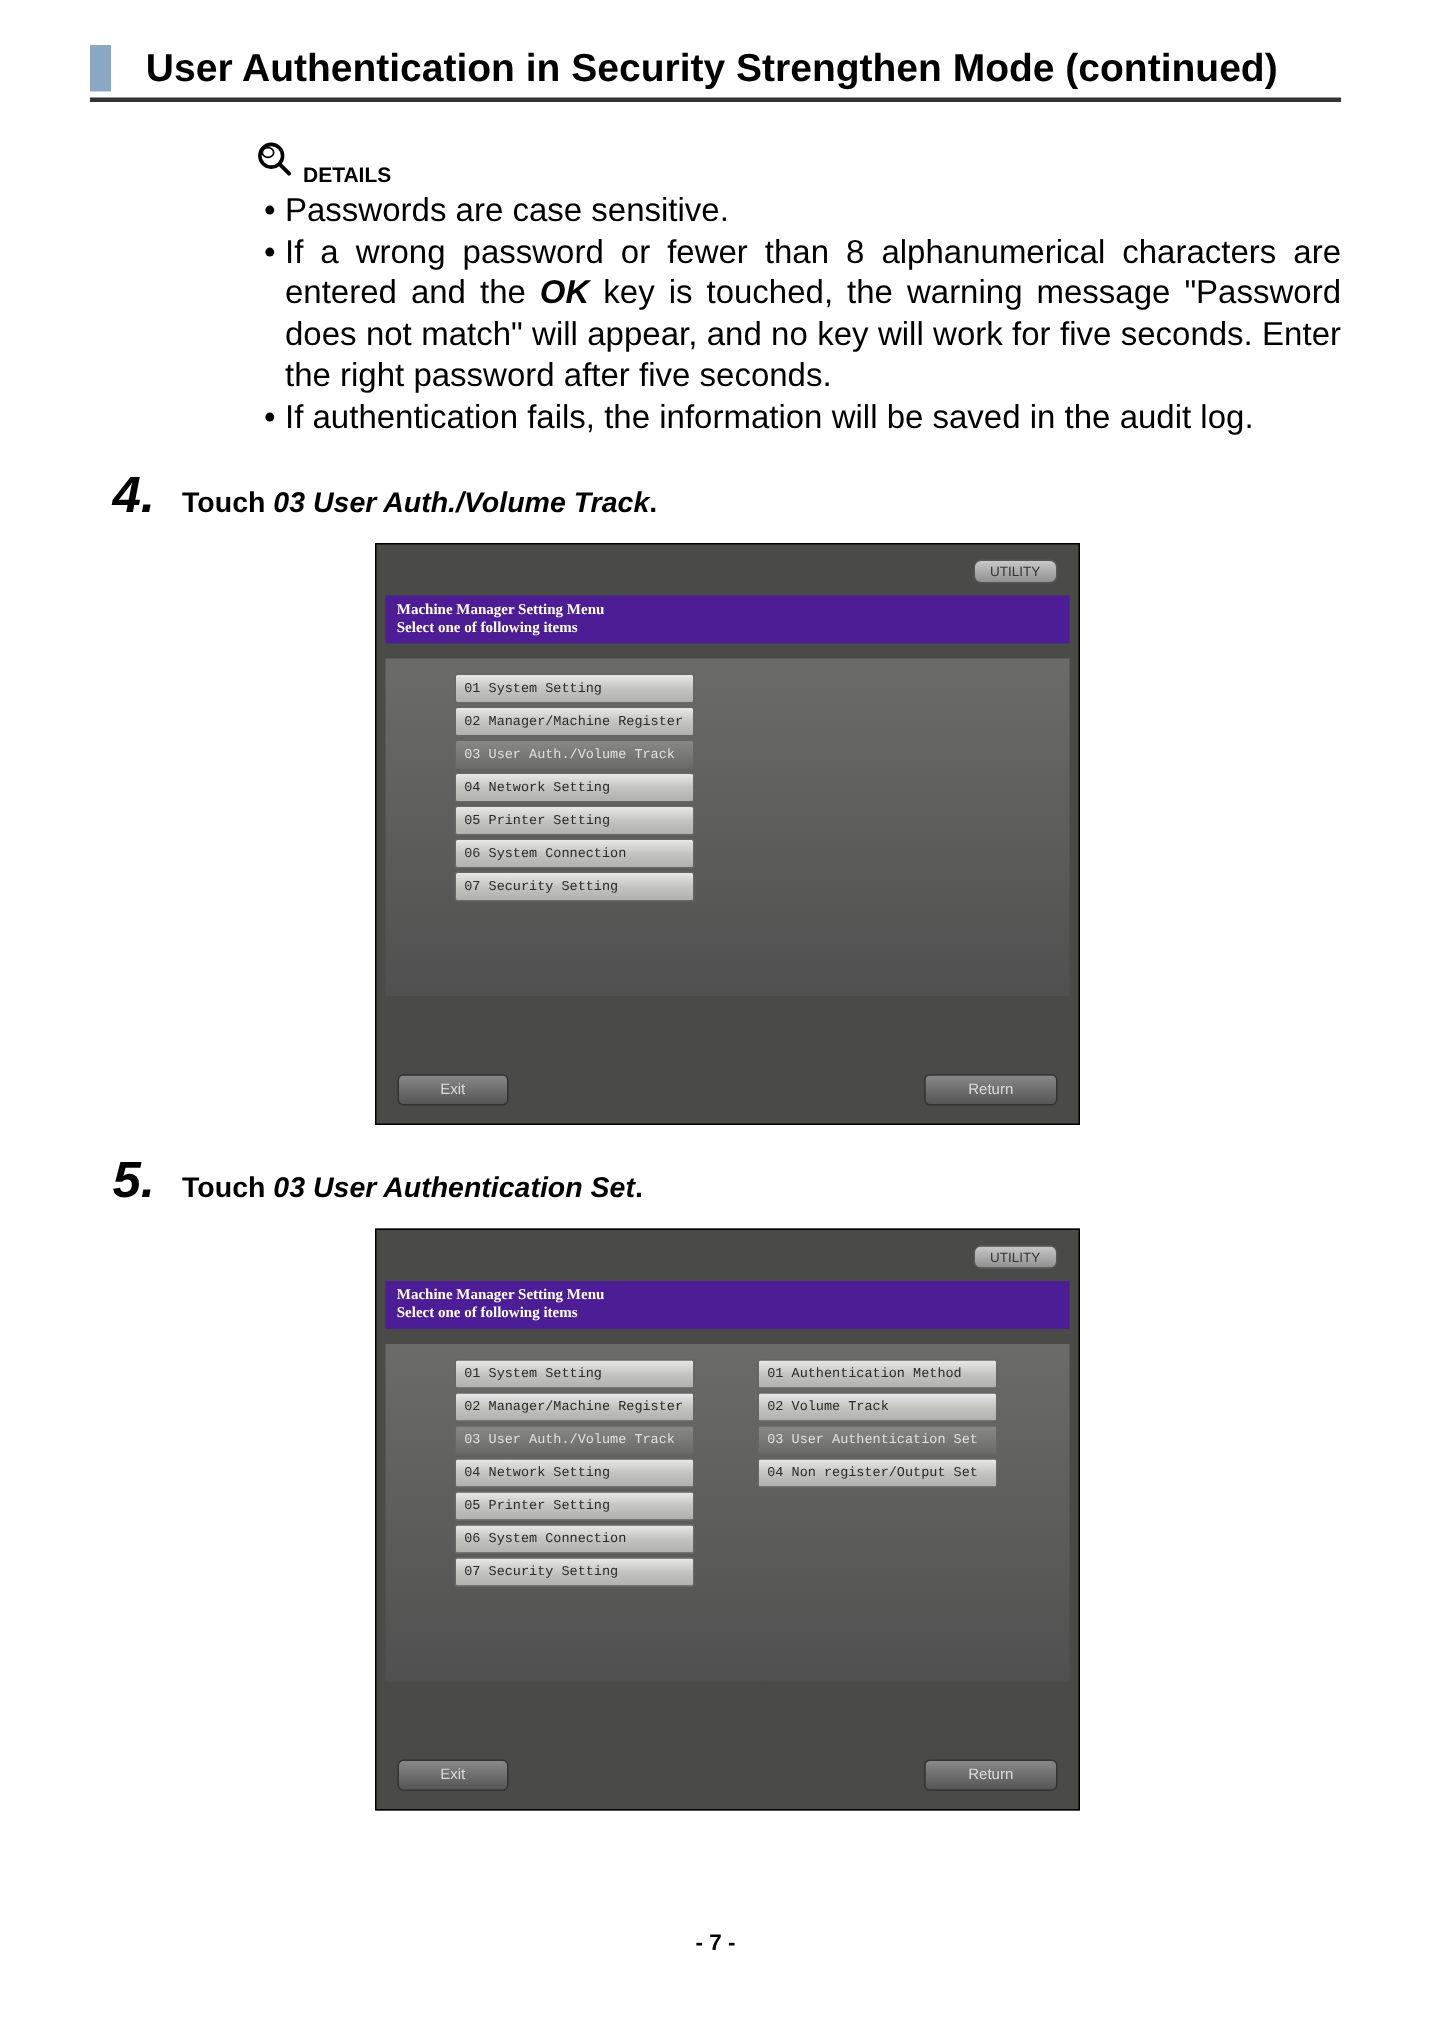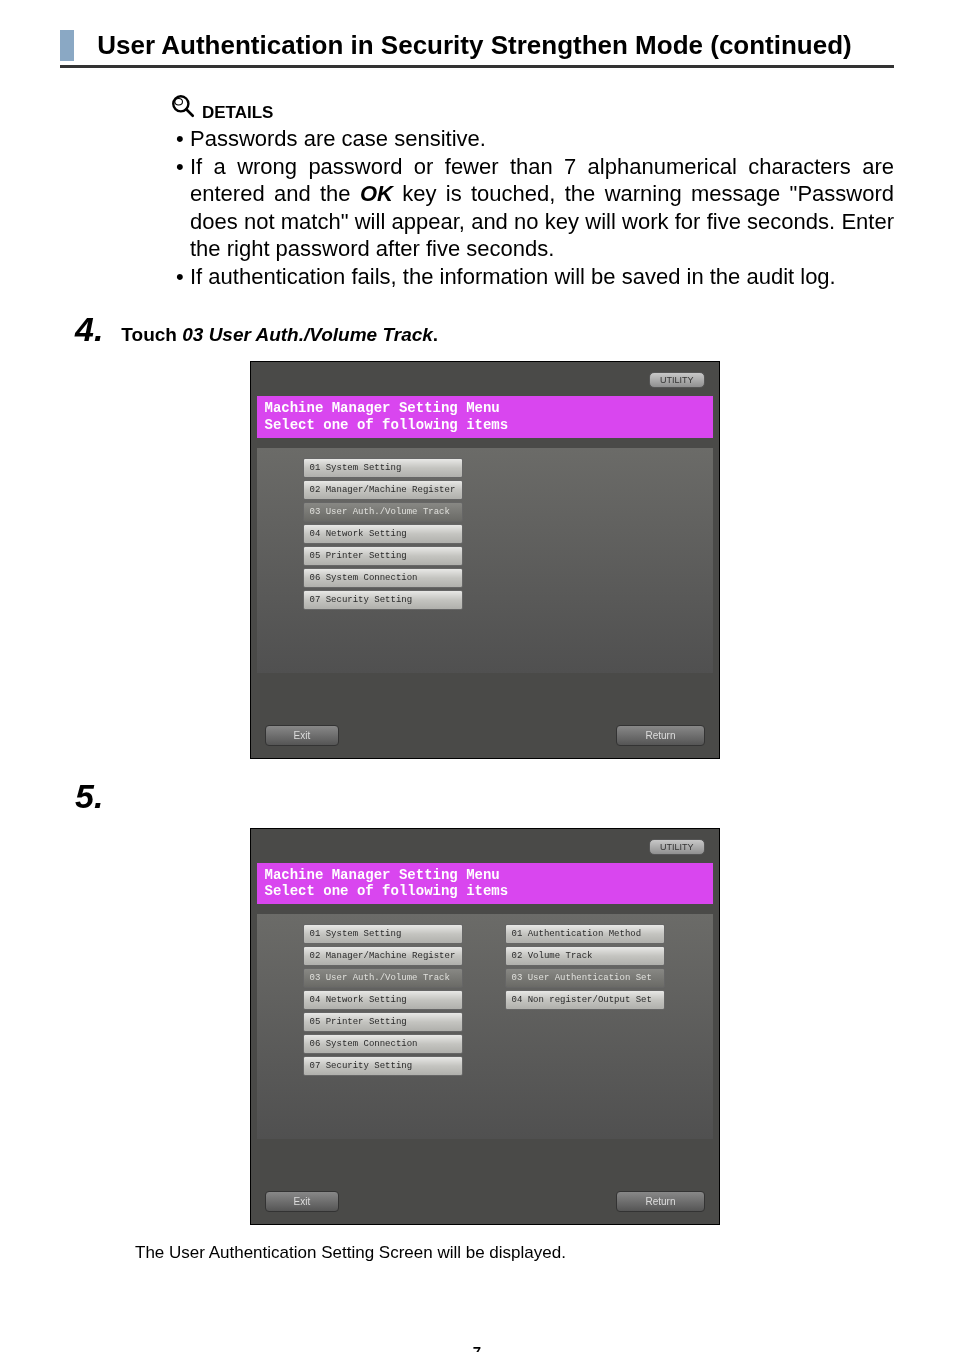--- a/index.html
+++ b/index.html
@@ -44,21 +44,21 @@
       display: flex;
       align-items: flex-end;
       gap: 6px;
       margin-bottom: 2px;
     }
     .magnify-icon svg {
       width: 26px;
       height: 26px;
     }
     .details-label {
-      font-size: 17px;
+      font-size: 14px;
       font-weight: bold;
       text-align: right;
     }
     .bullet-list {
       list-style: none;
       padding-left: 6px;
     }
     .bullet-list li {
       position: relative;
       padding-left: 14px;
@@ -115,27 +115,27 @@
     }
     .btn-small {
       background: linear-gradient(#c8c8c8, #909090);
       border: 1px solid #555;
       border-radius: 5px;
       font-size: 9px;
       padding: 2px 10px;
       color: #333;
     }
     .screen-header {
-      background: #d946ef;
+      background: #4c1d95;
       color: #fff;
-      font-size: 14px;
+      font-size: 10px;
       padding: 4px 8px;
       margin: 8px 6px 0 6px;
       line-height: 1.2;
-      font-family: Liberation Mono, monospace;
+      font-family: Liberation Serif, serif;
       font-weight: bold;
     }
     .screen-body {
       background: linear-gradient(#6b6b68, #505050);
       margin: 10px 6px 6px 6px;
       padding: 10px 10px 40px 10px;
       min-height: 225px;
       display: flex;
       gap: 6px;
     }
@@ -200,21 +200,21 @@
           <circle cx="10" cy="10" r="7" fill="none" stroke="#000" stroke-width="2.2"></circle>
           <ellipse cx="8" cy="8" rx="3.5" ry="3" fill="none" stroke="#000" stroke-width="1"></ellipse>
           <line x1="15" y1="15" x2="21" y2="21" stroke="#000" stroke-width="2.4" stroke-linecap="round"></line>
         </svg>
     </span>
     <span class="details-label">DETAILS</span>
   </div>
   <ul class="bullet-list">
     <li>Passwords are case sensitive.</li>
     <li>
-      <span>If a wrong password or fewer than 7 alphanumerical characters are entered and the </span><span class="ok-key">OK</span><span> key is touched, the warning message "Password does not match" will appear, and no key will work for five seconds. Enter the right password after five seconds.</span>
+      <span>If a wrong password or fewer than 8 alphanumerical characters are entered and the </span><span class="ok-key">OK</span><span> key is touched, the warning message "Password does not match" will appear, and no key will work for five seconds. Enter the right password after five seconds.</span>
     </li>
     <li>If authentication fails, the information will be saved in the audit log.</li>
   </ul>
 </div>
 
 <div class="step-block">
   <div class="step-heading">
     <span class="step-number">4.</span>
     <span class="step-text">
       <span>Touch </span><span class="italic-title">03 User Auth./Volume Track</span><span>.</span>
@@ -245,20 +245,23 @@
         <div class="btn-footer">Exit</div>
         <div class="btn-footer">Return</div>
       </div>
     </div>
   </div>
 </div>
 
 <div class="step-block">
   <div class="step-heading">
     <span class="step-number">5.</span>
+    <span class="step-text">
+      <span>Touch </span><span class="italic-title">03 User Authentication Set</span><span>.</span>
+    </span>
   </div>
 
   <div class="screenshot-container">
     <div class="screen">
       <div class="screen-top-area">
         <div class="btn-small">UTILITY</div>
       </div>
       <div class="screen-header">
         <div>Machine Manager Setting Menu</div>
         <div>Select one of following items</div>
@@ -280,16 +283,15 @@
           <div class="menu-item">04 Non register/Output Set</div>
         </div>
       </div>
       <div class="screen-footer">
         <div class="btn-footer">Exit</div>
         <div class="btn-footer">Return</div>
       </div>
     </div>
   </div>
 
-  <div class="closing-text">The User Authentication Setting Screen will be displayed.</div>
 </div>
 
 <div class="page-number">- 7 -</div>
 
 </body></html>

